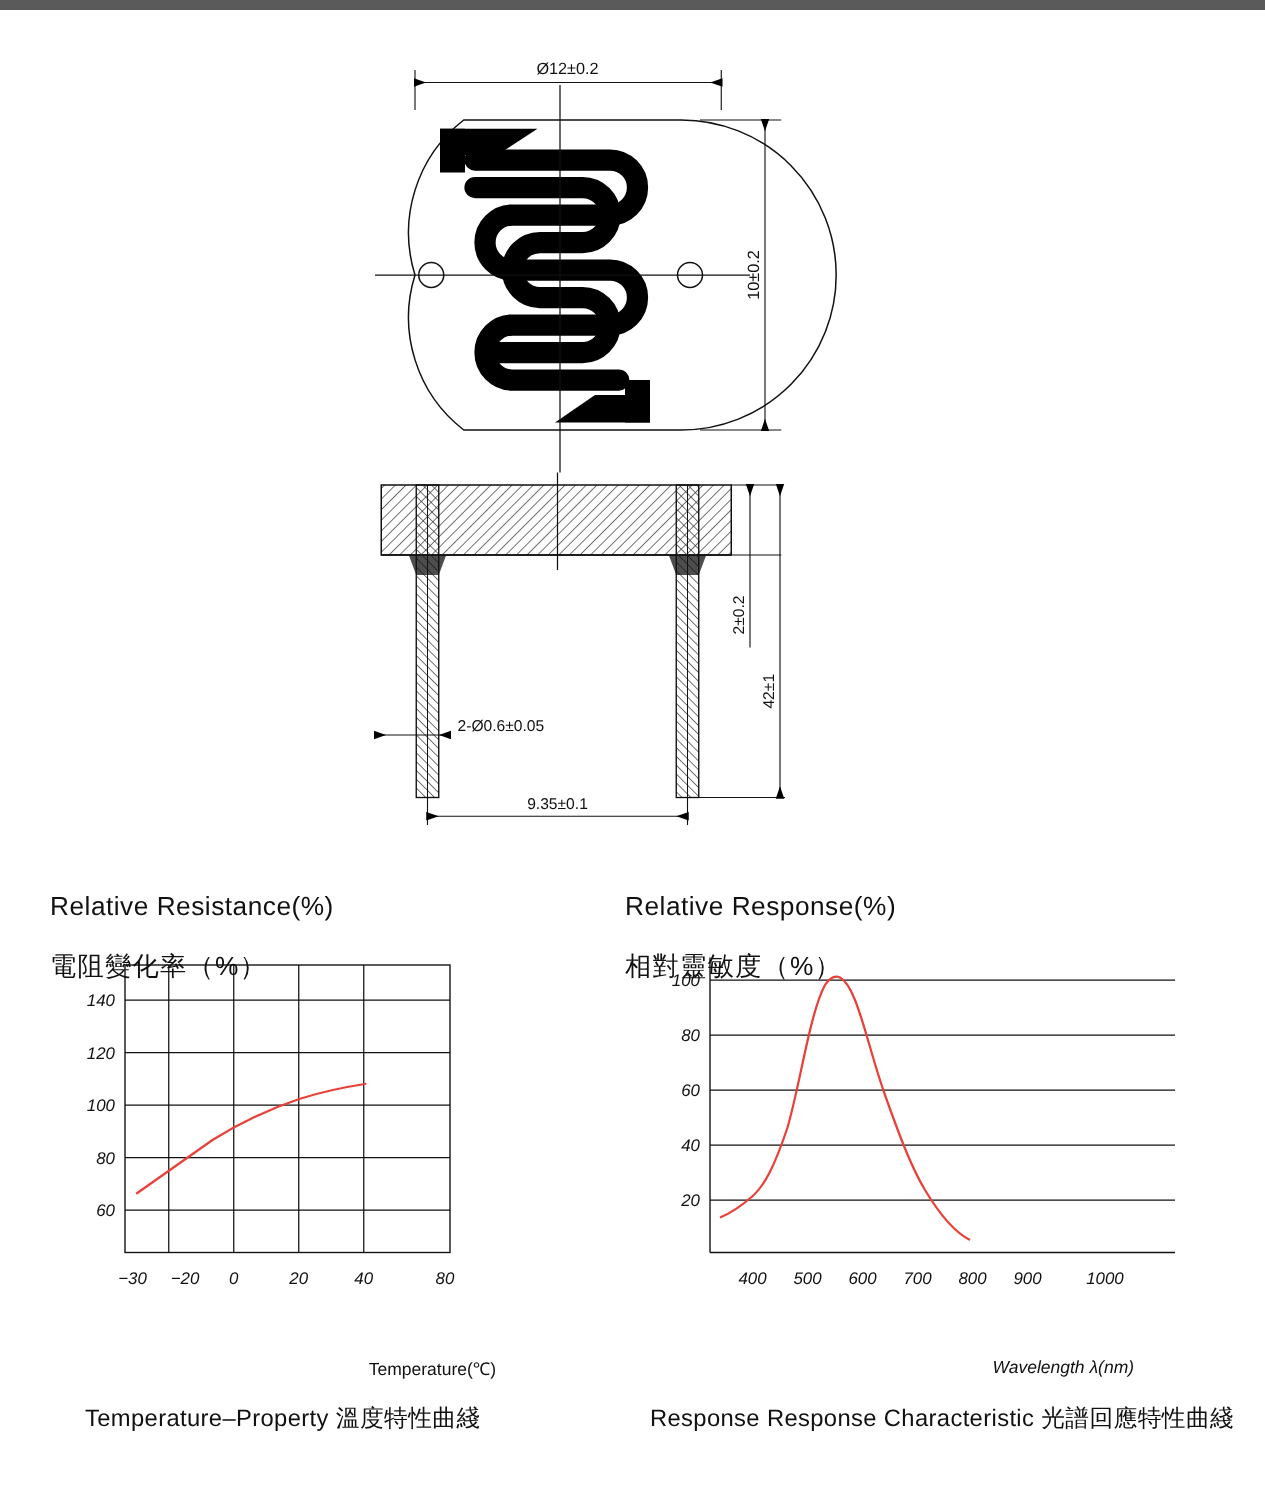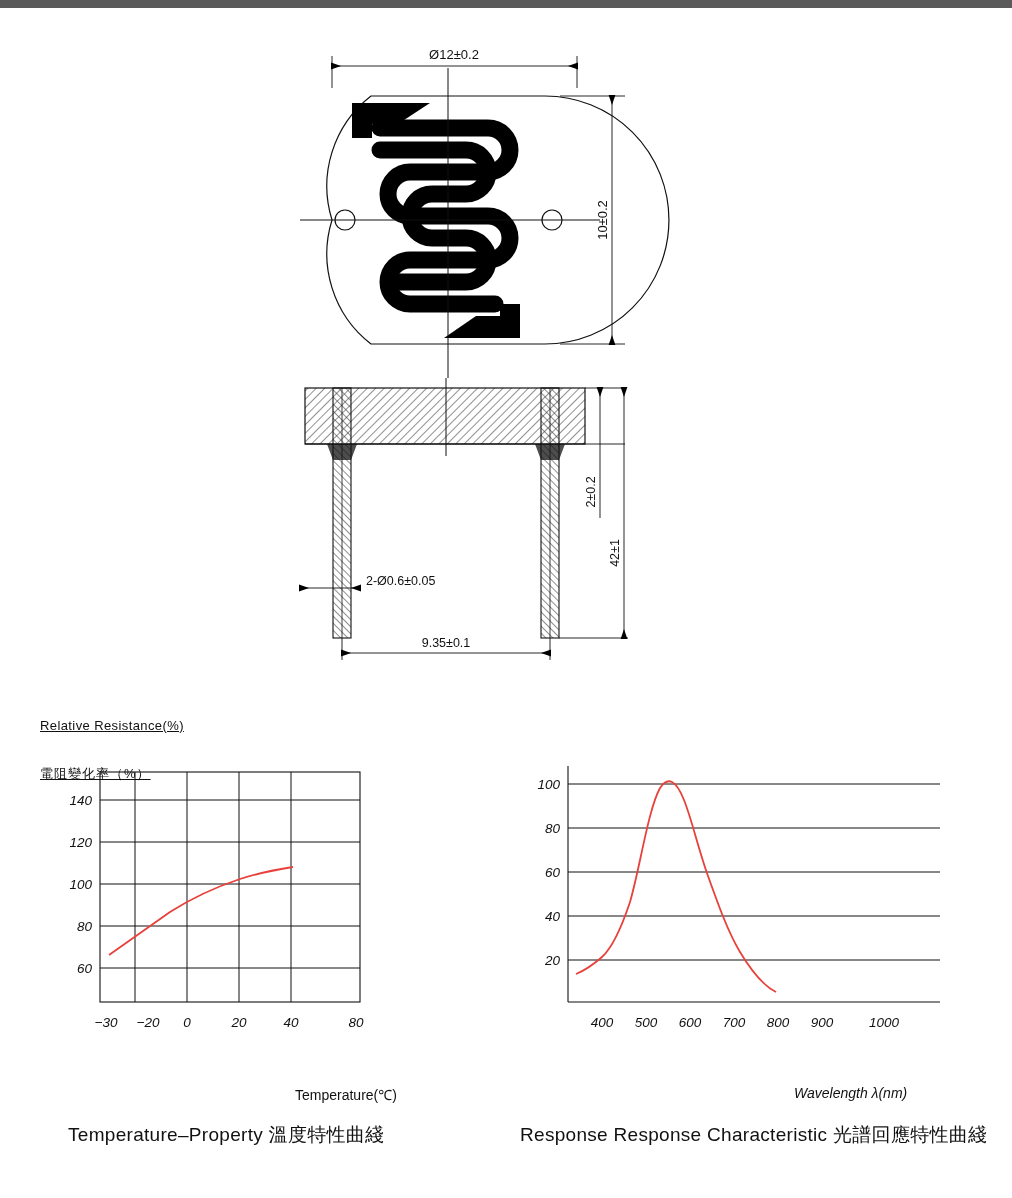--- a/index.html
+++ b/index.html
@@ -41,26 +41,25 @@
   .chart-block {
     position: absolute;
     top: 0;
     width: 470px;
     height: 470px;
   }
   .chart-left  { left: 40px; }
   .chart-right { left: 500px; }
 
   .chart-title {
-    font-size: 13px;
+    font-size: 21px;
     letter-spacing: 0.4px;
     line-height: 24px;
     color: #111;
     white-space: pre-line;
-    text-decoration: underline;
   }
   .chart-title .cjk { letter-spacing: 1px; }
 
   .chart-svg-wrap {
     position: absolute;
     left: 0;
     top: 62px;
     font-style: italic;
   }
   .axis-label {
@@ -233,20 +232,24 @@
                  C 152,146 176,135 200,127
                  C 222,120 240,117 253,115" fill="none" stroke="#e8403a" stroke-width="1.8"></path>
       </svg>
     </div>
 
     <div class="axis-label" style="left:255px; top:395px;">Temperature(℃)</div>
     <div class="caption" style="left:28px; top:432px;">Temperature–Property  溫度特性曲綫</div>
   </div>
 
   <div class="chart-block chart-right">
+    <div class="chart-title">
+      <div>Relative Response(%)</div>
+      <div class="cjk">相對靈敏度（%）</div>
+    </div>
 
     <div class="chart-svg-wrap">
       <svg width="470" height="300" viewBox="0 0 470 300">
 
         <g stroke="#111" stroke-width="1.1" fill="none">
           <line x1="68" y1="14" x2="68" y2="250"></line>
           <line x1="68" y1="250" x2="440" y2="250"></line>
         </g>
 
         <g stroke="#111" stroke-width="1" fill="none">

